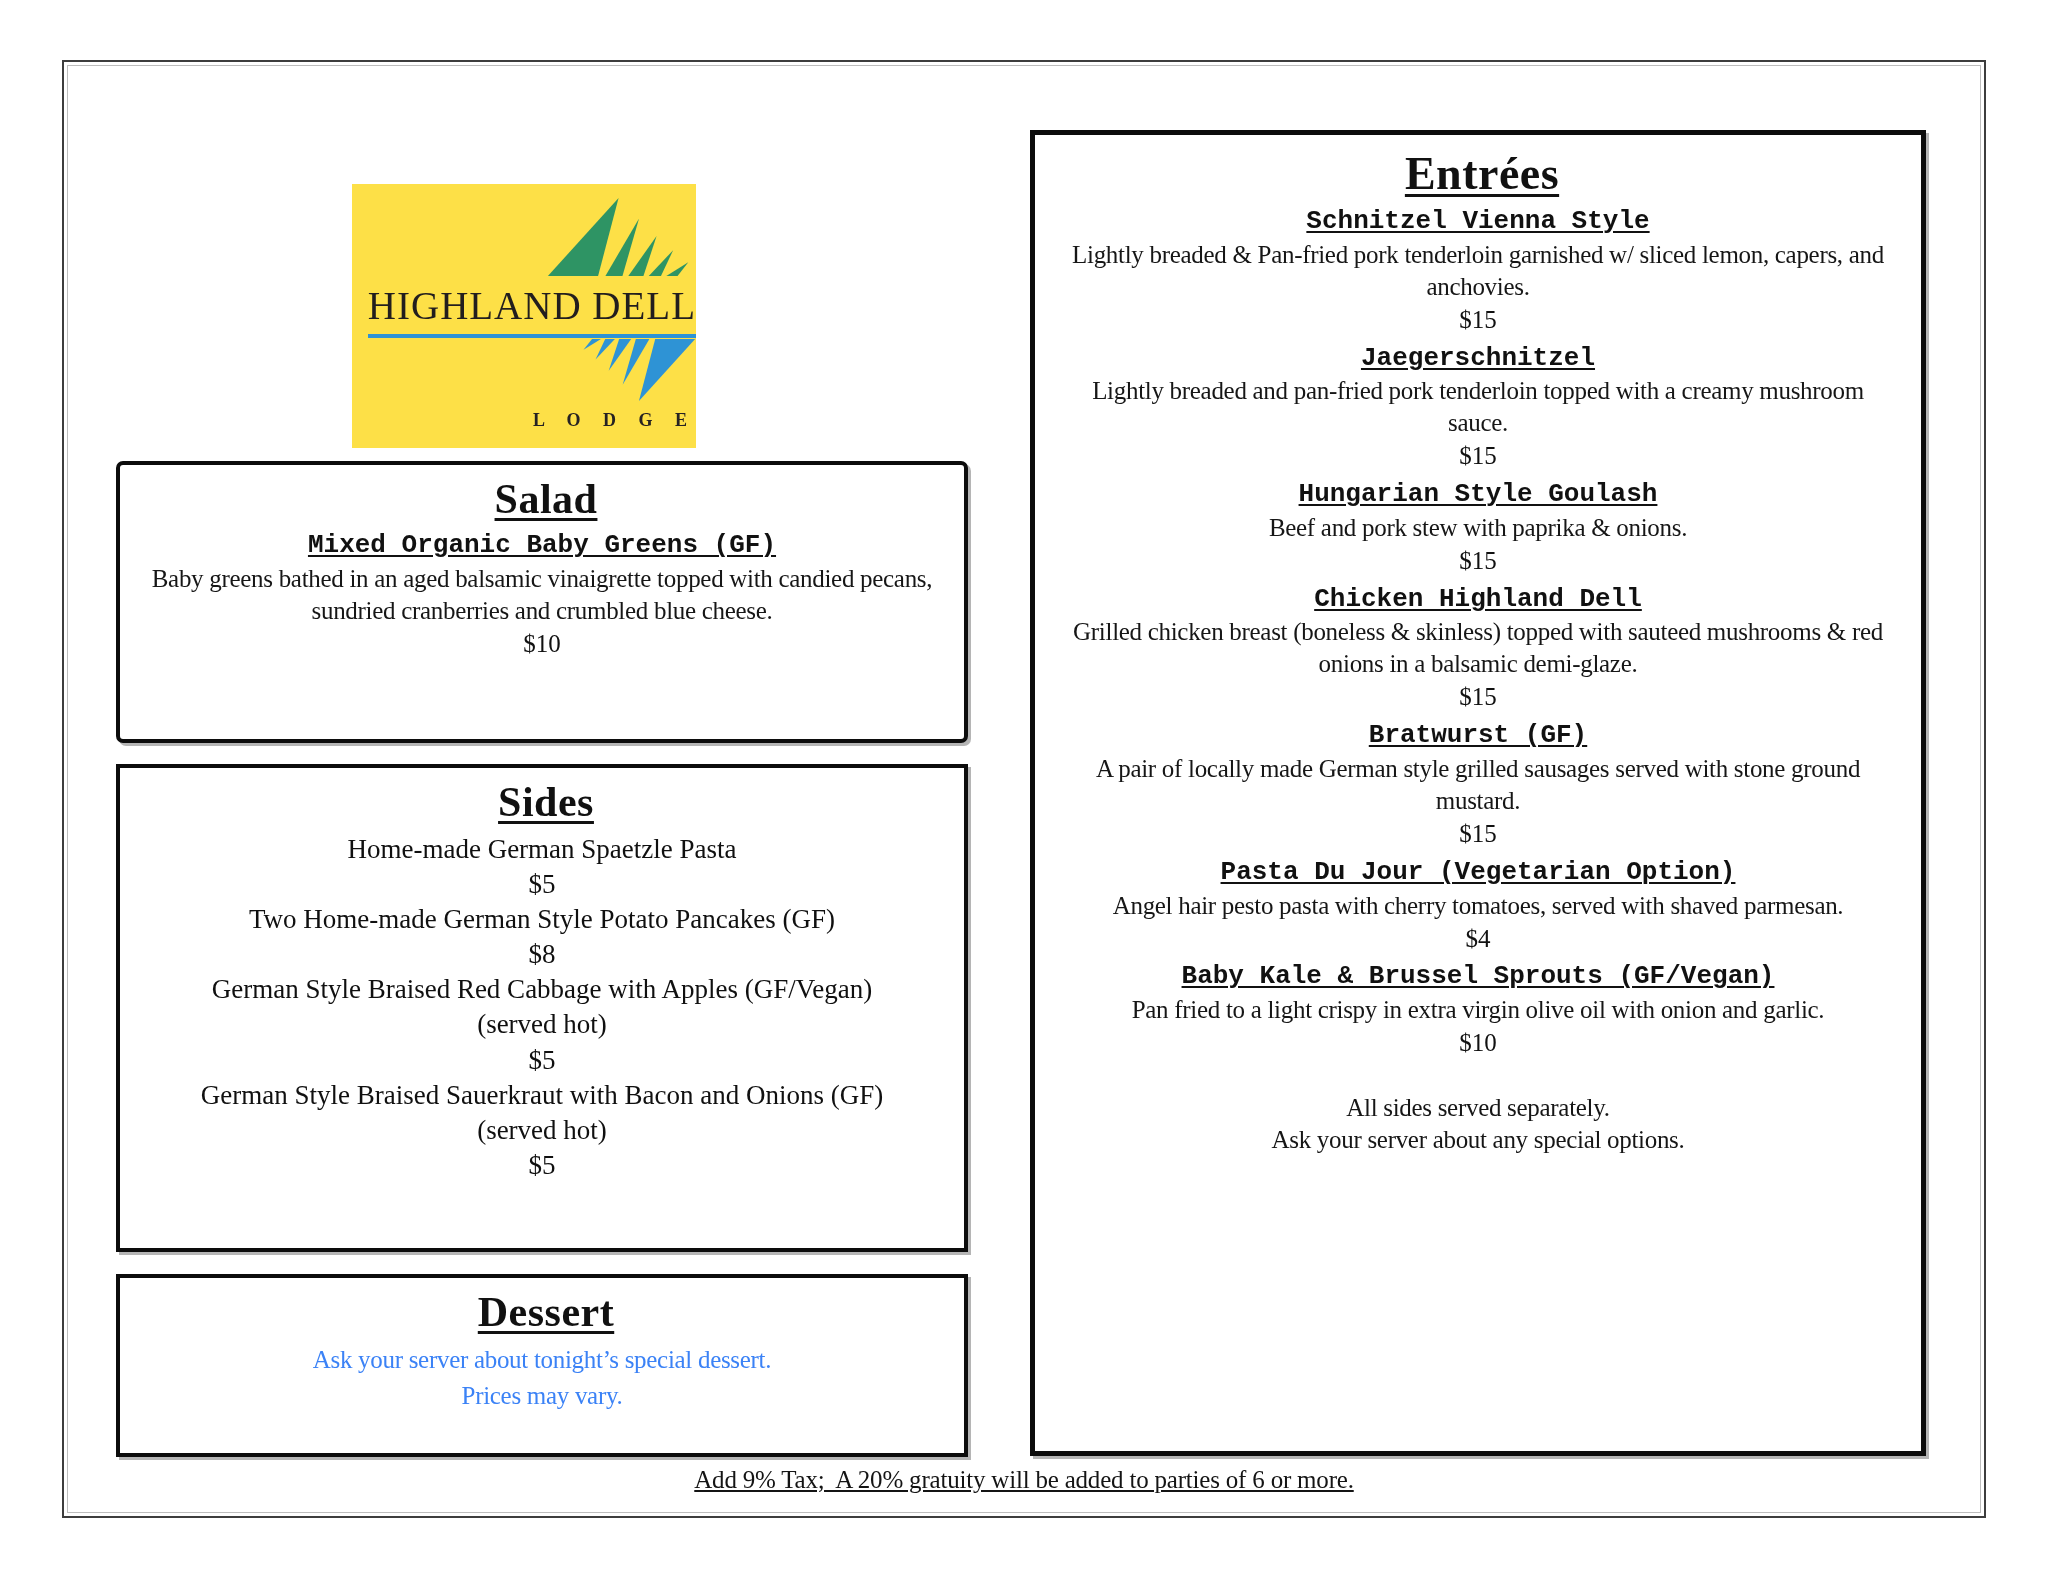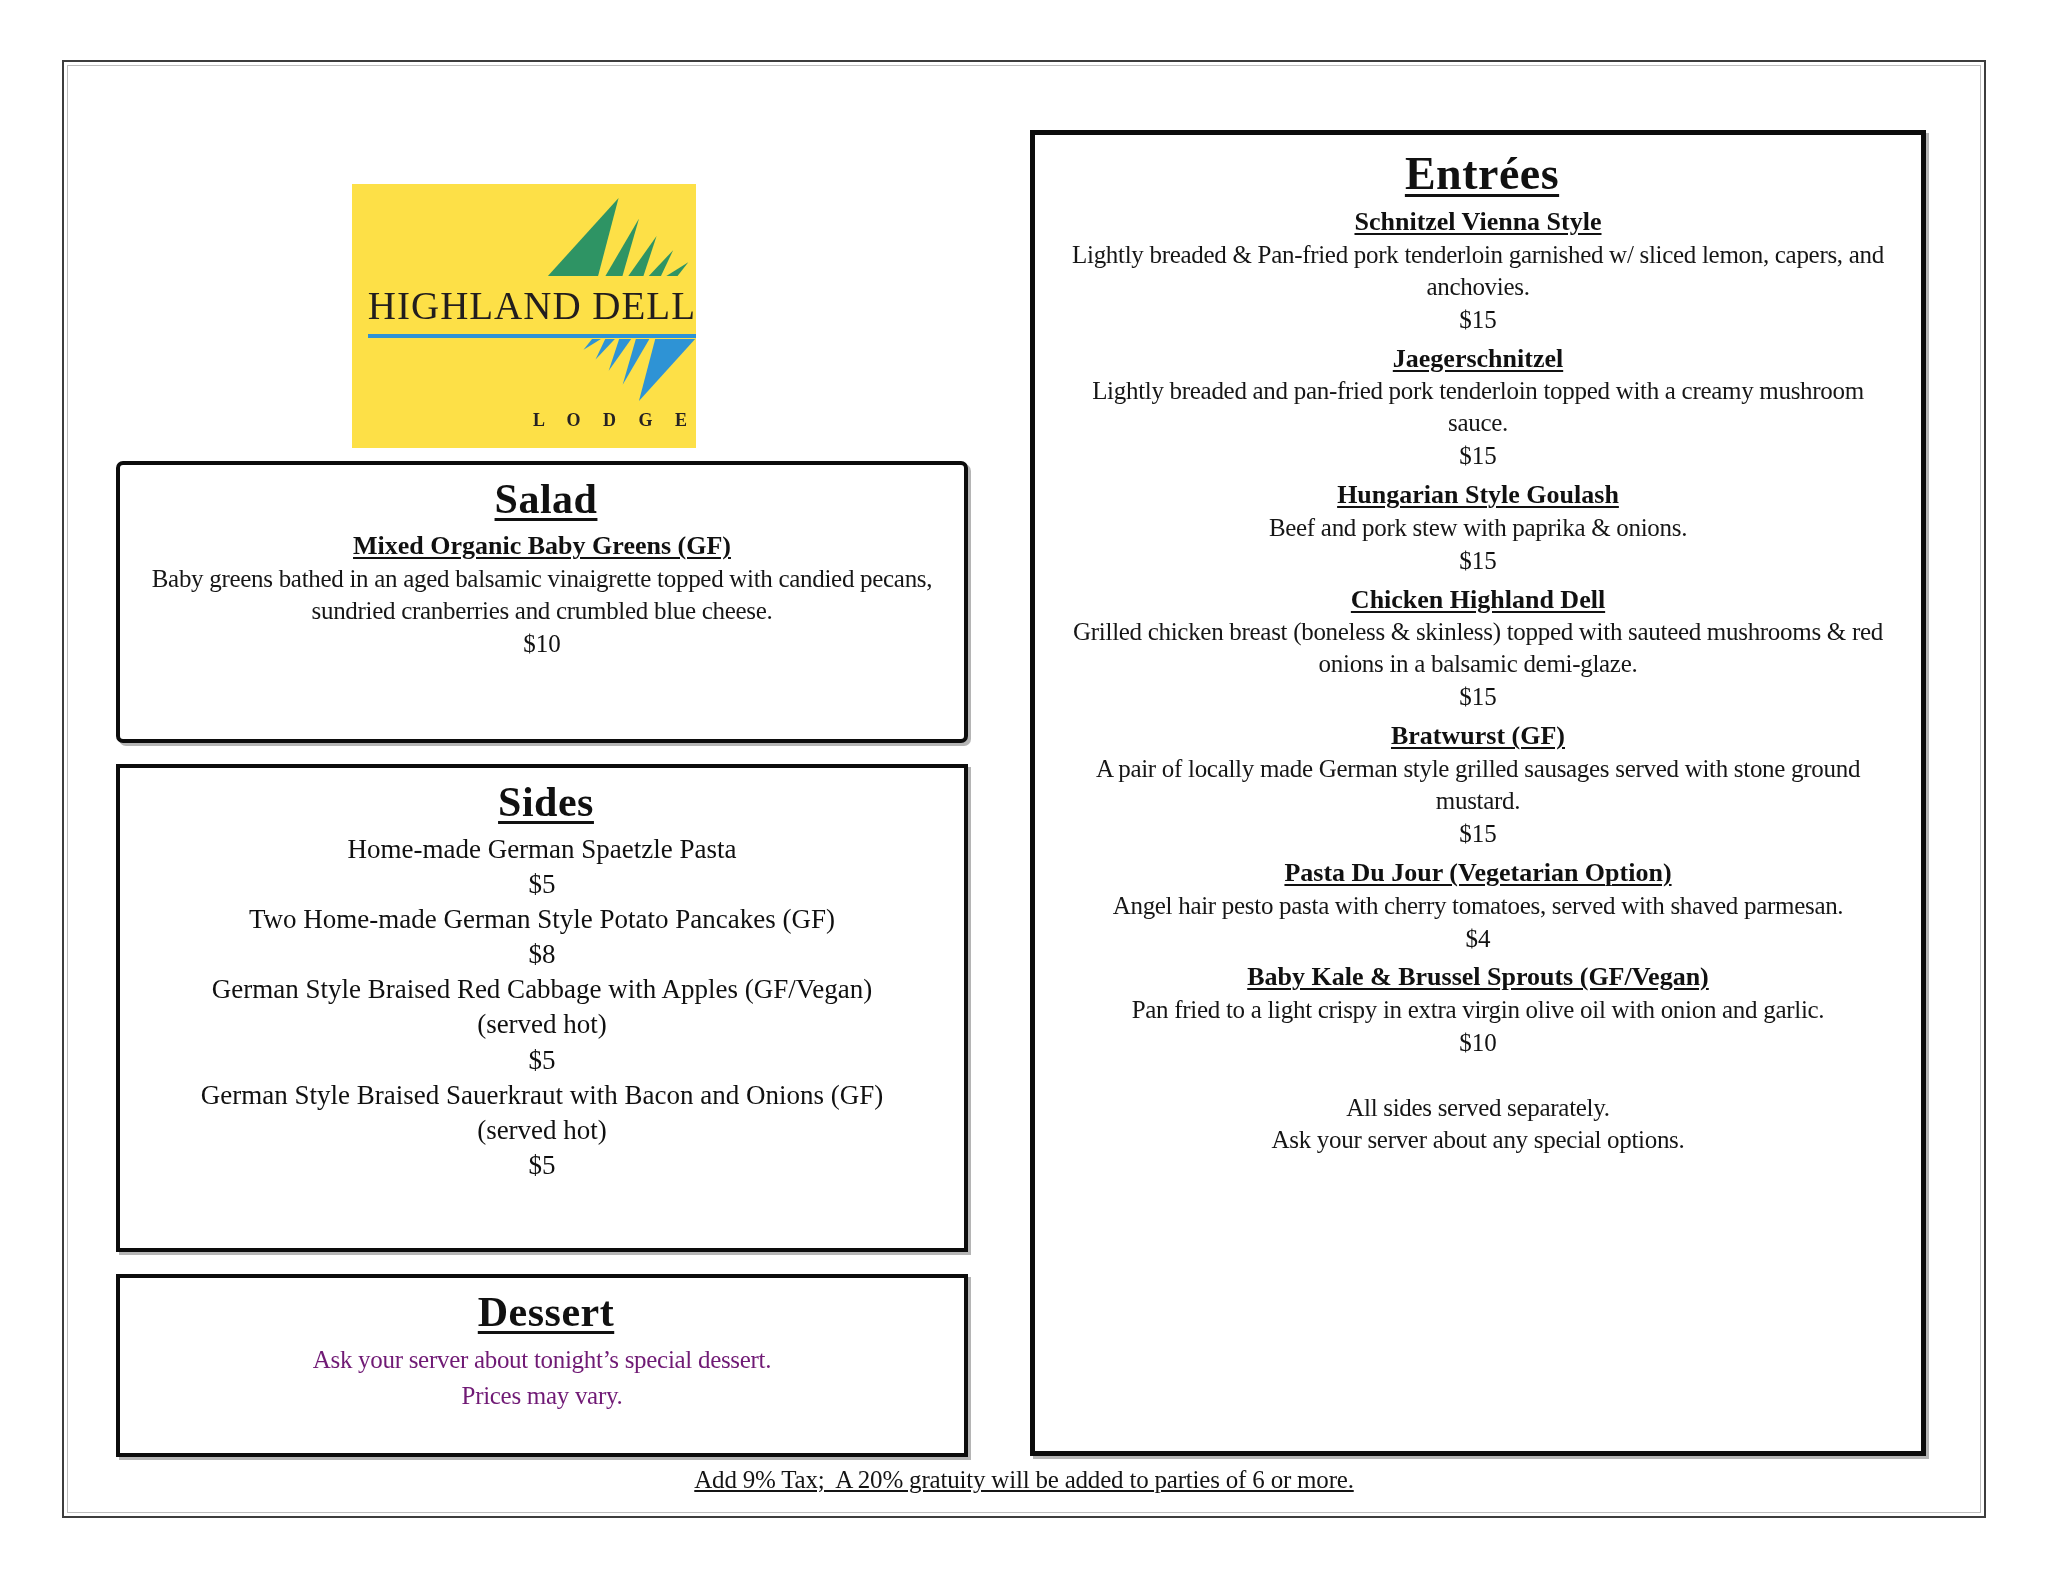--- a/index.html
+++ b/index.html
@@ -23,25 +23,25 @@
   .salad-box{left:116px;top:461px;width:852px;height:282px;border-radius:7px;}
   .sides-box{left:116px;top:764px;width:852px;height:488px;}
   .dessert-box{left:116px;top:1274px;width:852px;height:183px;}
   .entrees-box{left:1030px;top:130px;width:896px;height:1326px;border-width:5px;}
 
   .section-title{font-size:42px;font-weight:700;text-decoration:underline;
         text-decoration-thickness:3px;text-underline-offset:5px;margin:10px 0 6px;letter-spacing:.5px;padding-left:8px;}
   .entrees-box .section-title{font-size:46px;margin-top:12px;margin-bottom:2px;}
 
   .item-name{font-size:26px;font-weight:700;text-decoration:underline;
-        text-decoration-thickness:2px;text-underline-offset:3px;line-height:1.3;margin-top:5px;}
+        text-decoration-thickness:2px;text-underline-offset:3px;line-height:1.3;margin-top:5px;font-family:Liberation Mono, monospace;}
   .desc{font-size:25px;line-height:1.28;letter-spacing:-.3px;color:#161616;max-width:816px;margin:0 auto;}
   .price{font-size:25px;line-height:1.35;}
   .plain-line{font-size:27px;line-height:1.3;color:#101010;text-align:center;}
-  .dessert-line{font-size:25px;line-height:1.45;letter-spacing:-.3px;color:#701a75;text-align:center;}
+  .dessert-line{font-size:25px;line-height:1.45;letter-spacing:-.3px;color:#3b82f6;text-align:center;}
   .entrees-footer{margin-top:32px;}
 
   .tax-note{position:absolute;left:0;top:1466px;width:100%;text-align:center;
         font-size:25px;letter-spacing:-.2px;text-decoration:underline;color:#141414;}
 </style>
 </head>
 <body>
 
 <div class="page">
   <div class="outer-frame"></div>

